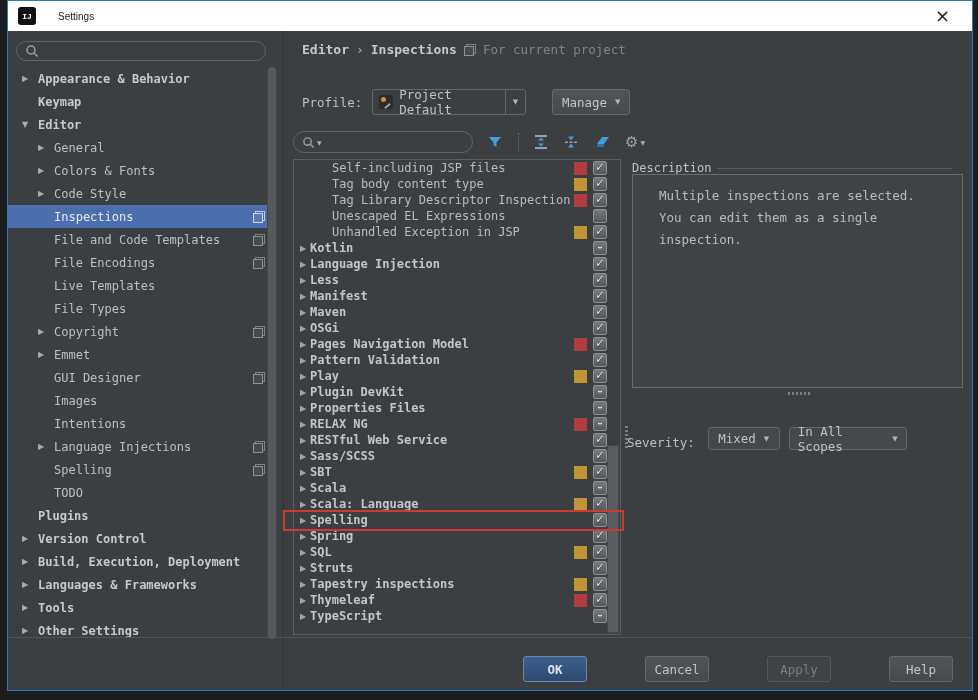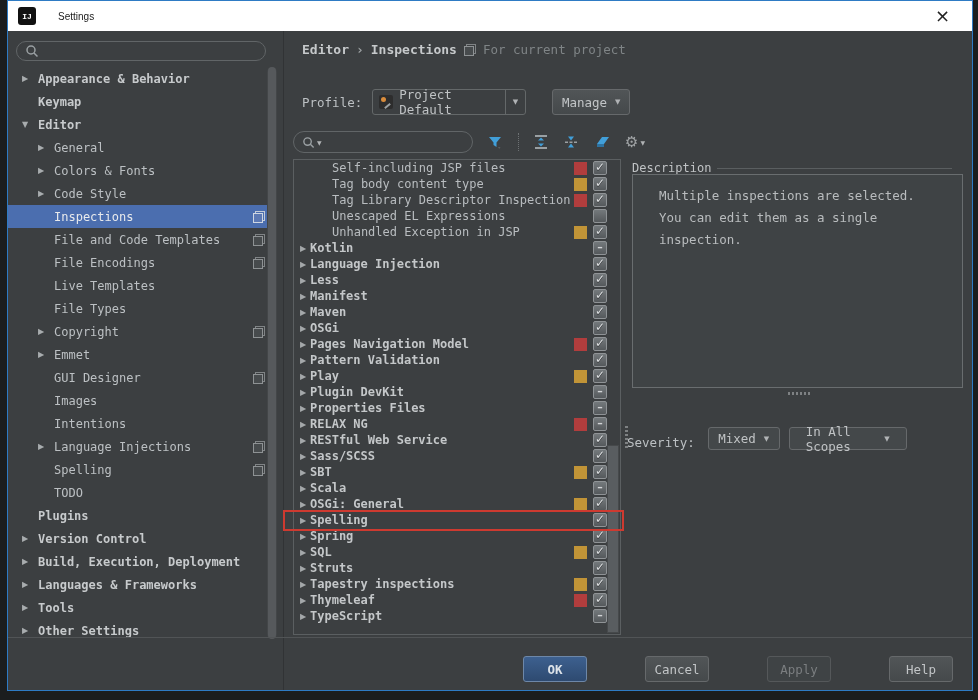--- a/index.html
+++ b/index.html
@@ -100,21 +100,21 @@
               border:1px solid #696d6f; background:#3f4345; padding:10px 26px;
               font-size:12.5px; line-height:1.75; color:#b9bcbe; }
   .grip-h { position:absolute; left:503px; top:361px; width:22px; height:3px;
             background:repeating-linear-gradient(90deg,#7e8183 0 2px,transparent 2px 4px); }
   .grip-v { position:absolute; left:340px; top:395px; width:3px; height:22px;
             background:repeating-linear-gradient(0deg,#7e8183 0 2px,transparent 2px 4px); }
   .severity-row { position:absolute; left:342px; top:396px; display:flex; align-items:flex-end; }
   .severity-label { font-size:12.5px; color:#bcc0c3; margin-right:13px; }
   .small-combo { height:23px; border:1px solid #66696b; border-radius:3px; background:#44484a;
                  color:#c0c3c5; font-size:12.5px; display:flex; align-items:center;
-                 justify-content:center; gap:8px; padding:0 16px; }
+                 justify-content:center; gap:8px; padding:0 8px; }
   .mixed-combo { width:72px; }
   .scopes-combo { width:118px; margin-left:9px; }
 
   
   .footer-sep { position:absolute; left:0; right:0; top:636px; border-top:1px solid #515456; }
   .footer { position:absolute; right:19px; top:655px; display:flex; gap:13px; }
   .btn { width:64px; height:26px; border:1px solid #66696b; border-radius:3px;
          background:linear-gradient(#515557,#45494b); color:#c2c5c7; font-size:12.5px;
          font-family:"DejaVu Sans Mono","Liberation Mono",monospace;
          display:flex; align-items:center; justify-content:center;margin-left:45px; }
@@ -443,21 +443,21 @@
             <span class="cb on"></span>
           </div>
           <div class="tree-row group">
             <span class="tree-arrow">▶</span>
             <span class="tree-label">Scala</span>
             <span class="sev-box sev-none"></span>
             <span class="cb dash"></span>
           </div>
           <div class="tree-row group">
             <span class="tree-arrow">▶</span>
-            <span class="tree-label">OSGi: General</span>
+            <span class="tree-label">Scala: Language</span>
             <span class="sev-box" style="background: rgb(193, 148, 55);"></span>
             <span class="cb on"></span>
           </div>
           <div class="tree-row group">
             <span class="tree-arrow">▶</span>
             <span class="tree-label">Spelling</span>
             <span class="sev-box sev-none"></span>
             <span class="cb on"></span>
           </div>
           <div class="tree-row group">

